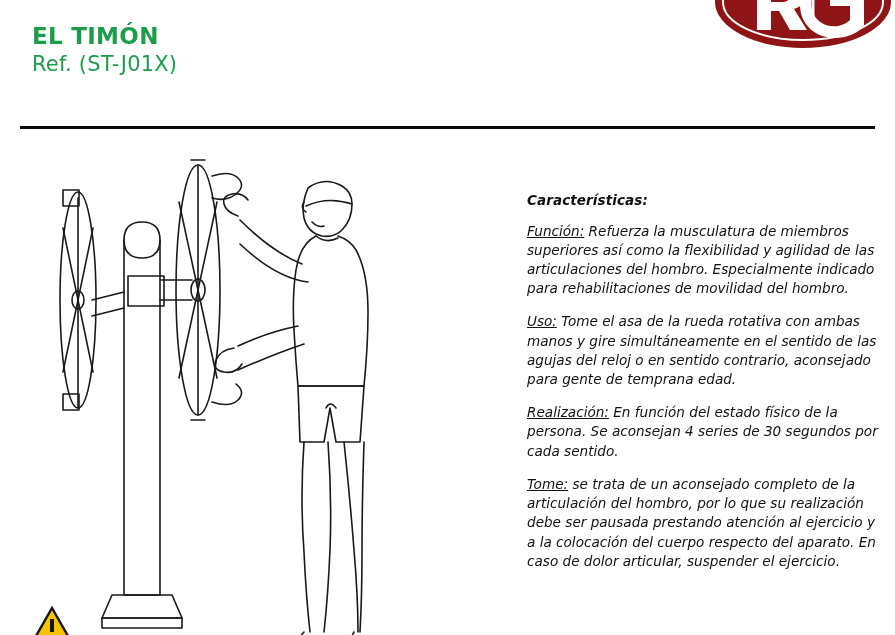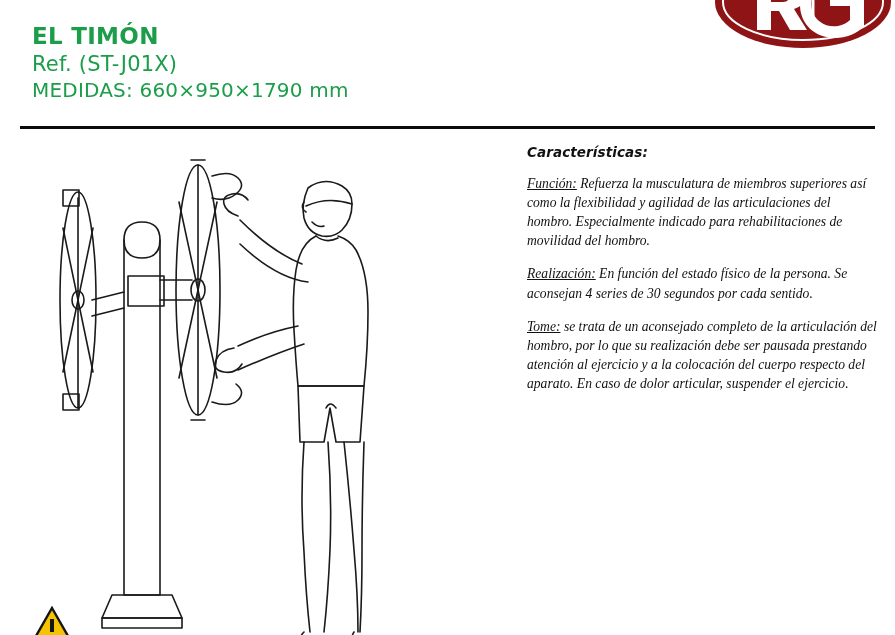--- a/index.html
+++ b/index.html
@@ -94,43 +94,42 @@
     width: 352px;
     font-family: "DejaVu Sans", sans-serif;
     color: #111111;
   }
   #char-heading {
     font-weight: bold;
     font-style: italic;
     font-size: 13.5px;
     margin-bottom: 12px;
     letter-spacing: .1px;
+    margin-top: 48px;
   }
   .para {
     font-size: 13.6px;
     font-style: italic;
     line-height: 1.42;
     margin-bottom: 13px;
     text-align: left;
-    font-family: Liberation Serif, serif;
   }
   .para .lead {
     text-decoration: underline;
     font-style: italic;
   }
 </style>
 </head>
 <body>
 
 <div id="header">
 
   <div id="title-block">
     <div class="line1">EL TIMÓN</div>
     <div class="line2">Ref. (ST-J01X)</div>
-    <div class="line3">MEDIDAS: 660×950×1790 mm</div>
   </div>
 
   <div id="logo">
     <svg width="210" height="112" viewBox="0 0 210 112" xmlns="http://www.w3.org/2000/svg">
 
       <ellipse cx="118" cy="36" rx="88" ry="46" fill="#8e1416"></ellipse>
       <ellipse cx="118" cy="36" rx="80" ry="38" fill="none" stroke="#ffffff" stroke-width="2"></ellipse>
 
       <g fill="#ffffff">
         <path d="M72 14 h30 c12 0 18 7 18 15 0 7-4 12-11 14 l13 21 h-17 l-11 -19 h-8 v19 h-14 z M86 26 v10 h12 c4 0 6-2 6-5 0-3-2-5-6-5 z"></path>
@@ -223,17 +222,18 @@
     <rect x="20" y="13" width="4" height="13" fill="#151515"></rect>
     <rect x="20" y="29" width="4" height="4" fill="#151515"></rect>
   </svg>
 </div>
 
 <div id="text-panel">
   <div id="char-heading">Características:</div>
 
   <p class="para"><span class="lead">Función:</span><span> Refuerza la musculatura de miembros superiores así como la flexibilidad y agilidad de las articulaciones del hombro. Especialmente indicado para rehabilitaciones de movilidad del hombro.</span></p>
 
+  <p class="para"><span class="lead">Uso:</span><span> Tome el asa de la rueda rotativa con ambas manos y gire simultáneamente en el sentido de las agujas del reloj o en sentido contrario, aconsejado para gente de temprana edad.</span></p>
 
   <p class="para"><span class="lead">Realización:</span><span> En función del estado físico de la persona. Se aconsejan 4 series de 30 segundos por cada sentido.</span></p>
 
   <p class="para"><span class="lead">Tome:</span><span> se trata de un aconsejado completo de la articulación del hombro, por lo que su realización debe ser pausada prestando atención al ejercicio y a la colocación del cuerpo respecto del aparato. En caso de dolor articular, suspender el ejercicio.</span></p>
 </div>
 
 </body></html>

